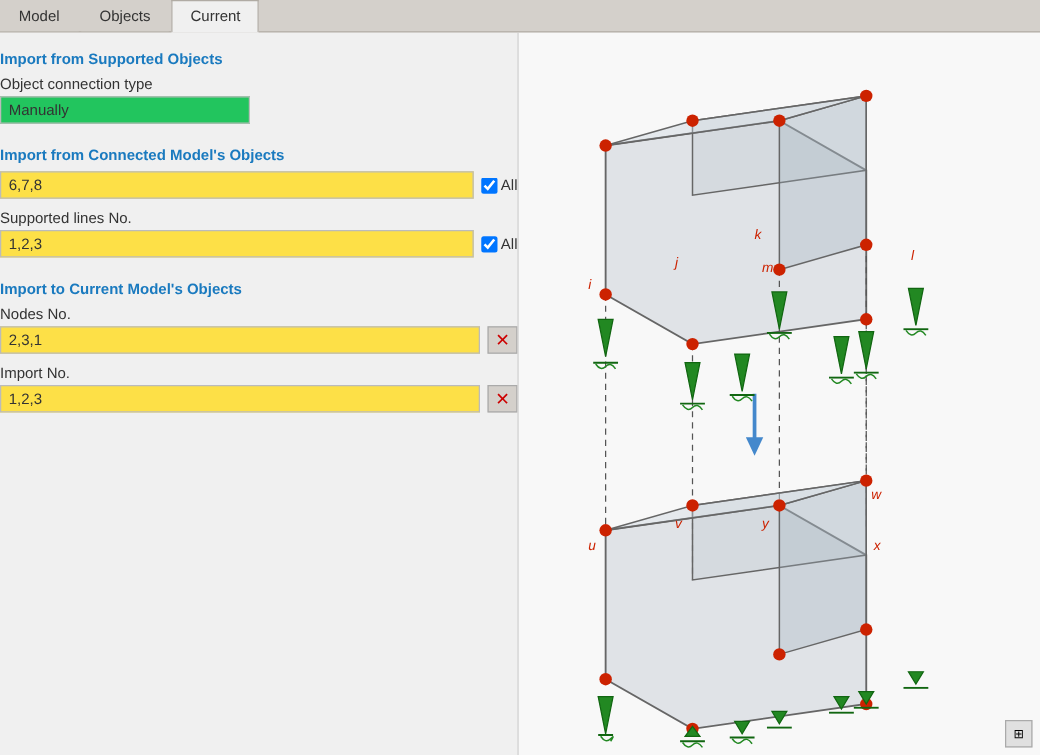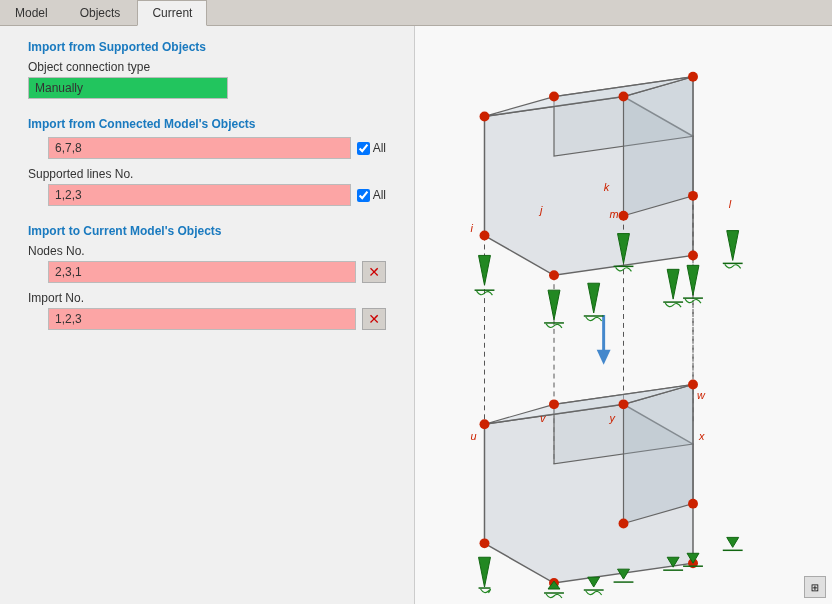--- a/index.html
+++ b/index.html
@@ -43,21 +43,21 @@
       z-index: 1;
     }
     .content-area {
       display: flex;
       flex: 1;
       overflow: hidden;
     }
     .left-panel {
       width: 415px;
       background: #f0f0f0;
-      padding: 10px 28px;
+      padding: 10px 0;
       border-right: 1px solid #ccc;
       overflow-y: auto;
     }
     .section-title {
       color: #1a7abf;
       font-size: 12px;
       font-weight: bold;
       margin-bottom: 6px;
       margin-top: 4px;
     }
@@ -67,28 +67,27 @@
       margin-bottom: 3px;
       margin-top: 6px;
     }
     .field-row {
       display: flex;
       align-items: center;
       gap: 6px;
       margin-bottom: 8px;
     }
     .text-input {
-      background: #fca5a5;
+      background: #fde047;
       border: 1px solid #bbb;
       padding: 3px 6px;
       font-size: 12px;
       color: #333;
       flex: 1;
       height: 22px;
-      margin-left: 20px;
     }
     .text-input-wide {
       width: 200px;
       background: #22c55e;
       border: 1px solid #bbb;
       padding: 3px 6px;
       font-size: 12px;
       color: #333;
       height: 22px;
     }

